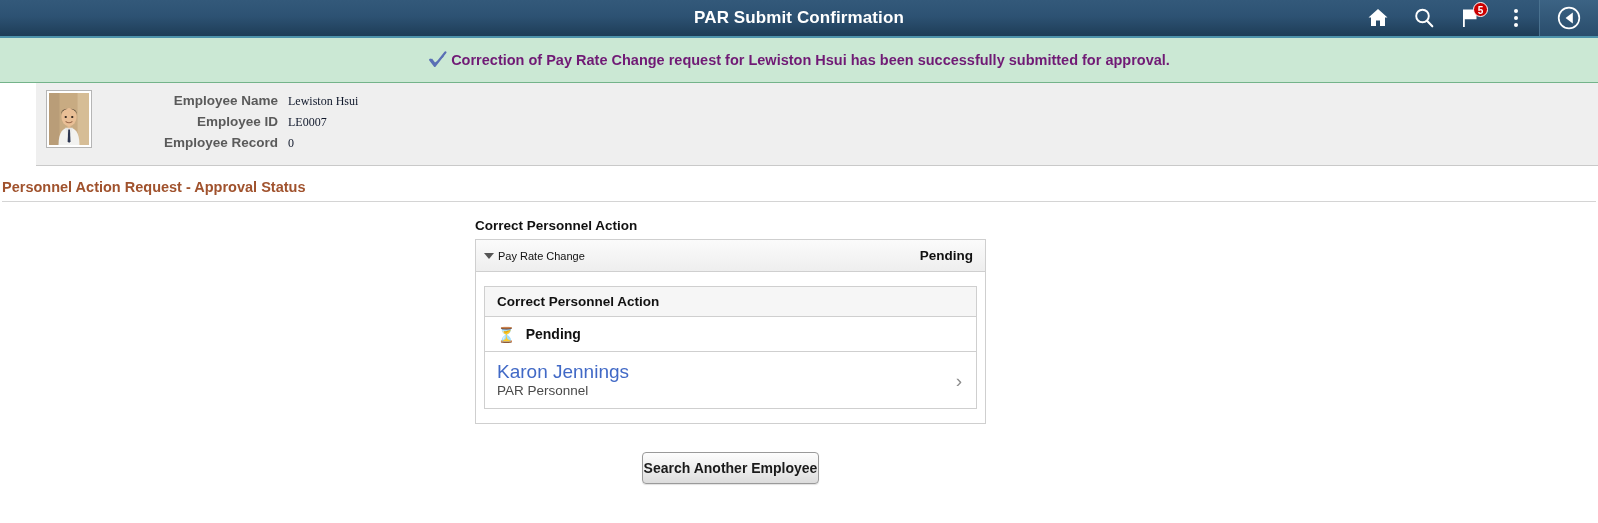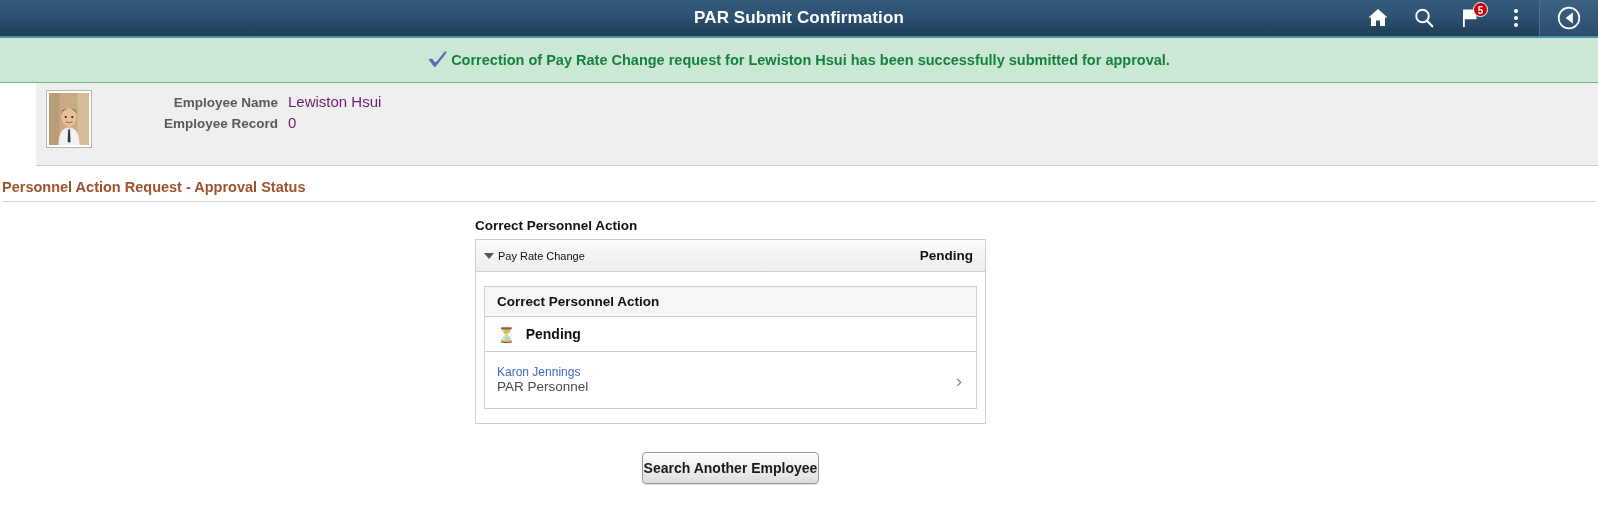--- a/index.html
+++ b/index.html
@@ -110,21 +110,21 @@
     gap: 3px;
   }
   .check-icon {
     width: 20px;
     height: 20px;
     display: block;
   }
   .banner-text {
     font-size: 14.5px;
     font-weight: bold;
-    color: #15803d;
+    color: #701a75;
   }
 
   
   .emp-strip {
     height: 83px;
     background: #efefef;
     border-bottom: 1px solid #c9c9c9;
     display: flex;
     align-items: flex-start;
     padding-top: 7px;
@@ -158,22 +158,23 @@
   }
   .emp-label {
     width: 160px;
     text-align: right;
     font-size: 13.5px;
     font-weight: bold;
     color: #5a5a5a;
     padding-right: 10px;
   }
   .emp-value {
-    font-size: 15px;
-    color: #701a75;
+    font-size: 12px;
+    color: #0f172a;
+    font-family: Liberation Serif, serif;
   }
 
   
   .section-head {
     margin: 0 2px;
     padding-top: 12px;
     padding-bottom: 5px;
     border-bottom: 1px solid #d4d4d4;
   }
   .section-head-text {
@@ -269,21 +270,21 @@
     display: flex;
     align-items: center;
     padding: 6px 12px 6px 12px;
     cursor: pointer;
   }
   .person-info {
     flex: 1;
     line-height: 1.18;
   }
   .person-link {
-    font-size: 12px;
+    font-size: 19px;
     color: #4169c6;
     text-decoration: none;
     display: block;
     cursor: pointer;
   }
   .person-role {
     font-size: 13.5px;
     color: #4a4a4a;
     display: block;
   }
@@ -391,20 +392,24 @@
       </svg>
     </div>
   </div>
 
   <div class="emp-fields">
     <div class="emp-row">
       <span class="emp-label">Employee Name</span>
       <span class="emp-value">Lewiston Hsui</span>
     </div>
     <div class="emp-row">
+      <span class="emp-label">Employee ID</span>
+      <span class="emp-value">LE0007</span>
+    </div>
+    <div class="emp-row">
       <span class="emp-label">Employee Record</span>
       <span class="emp-value">0</span>
     </div>
   </div>
 </div>
 
 <div class="section-head">
   <span class="section-head-text">Personnel Action Request - Approval Status</span>
 </div>
 

